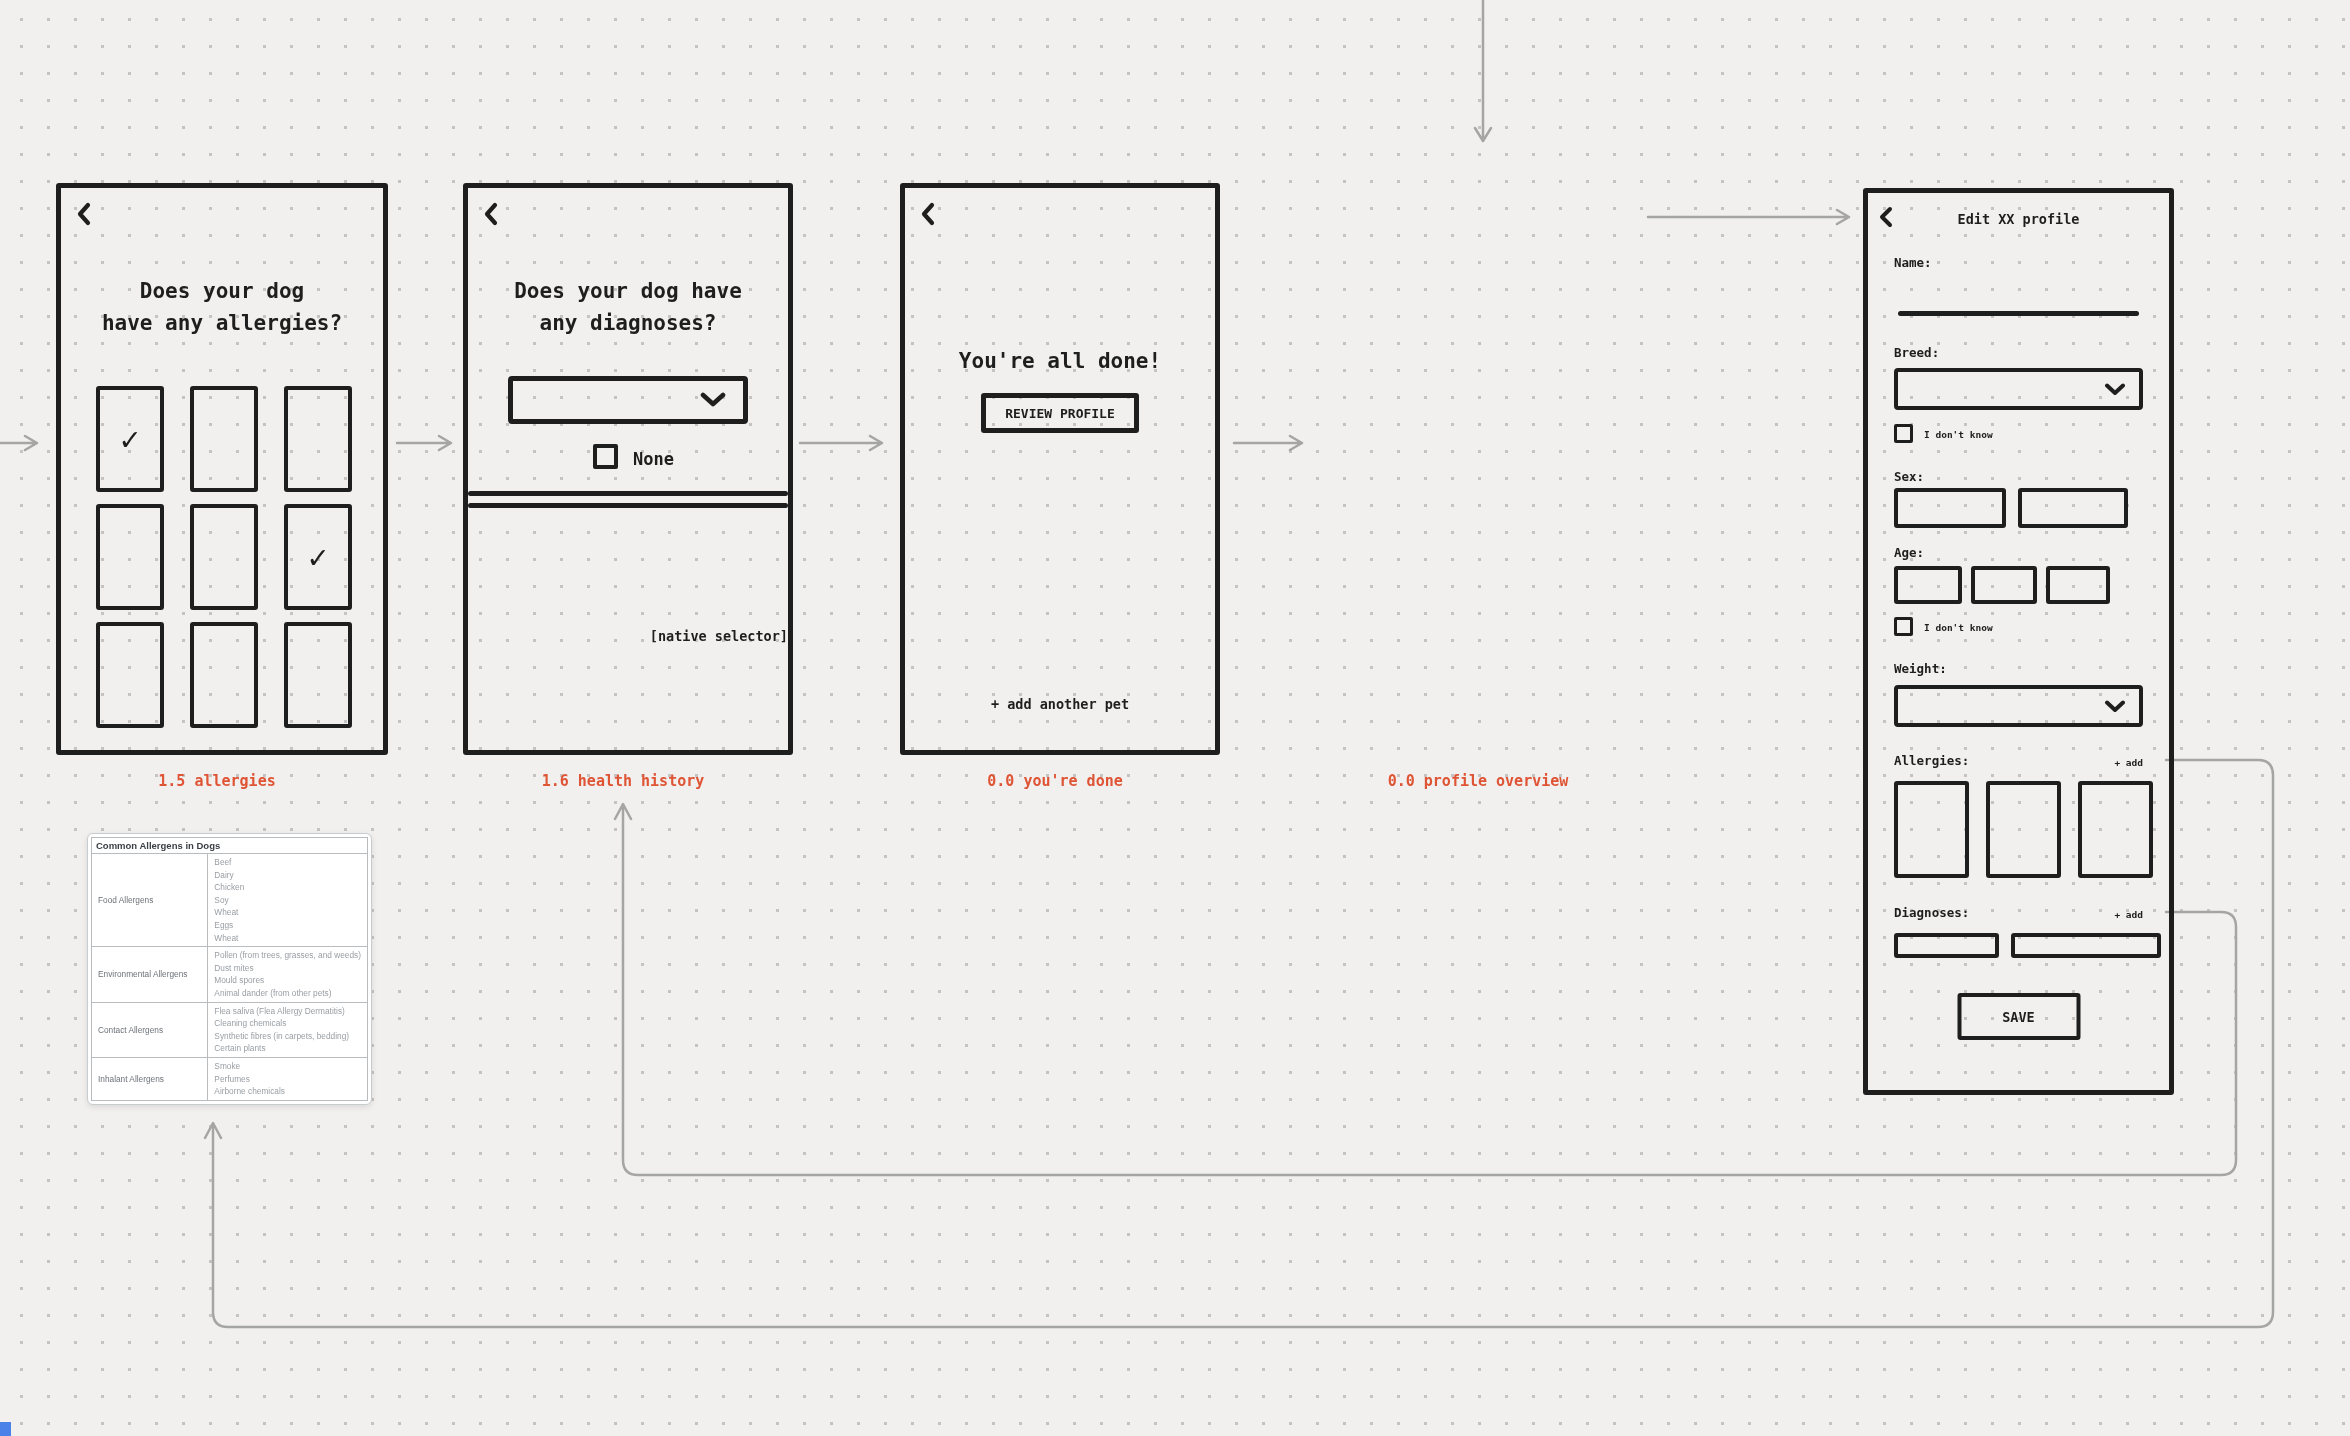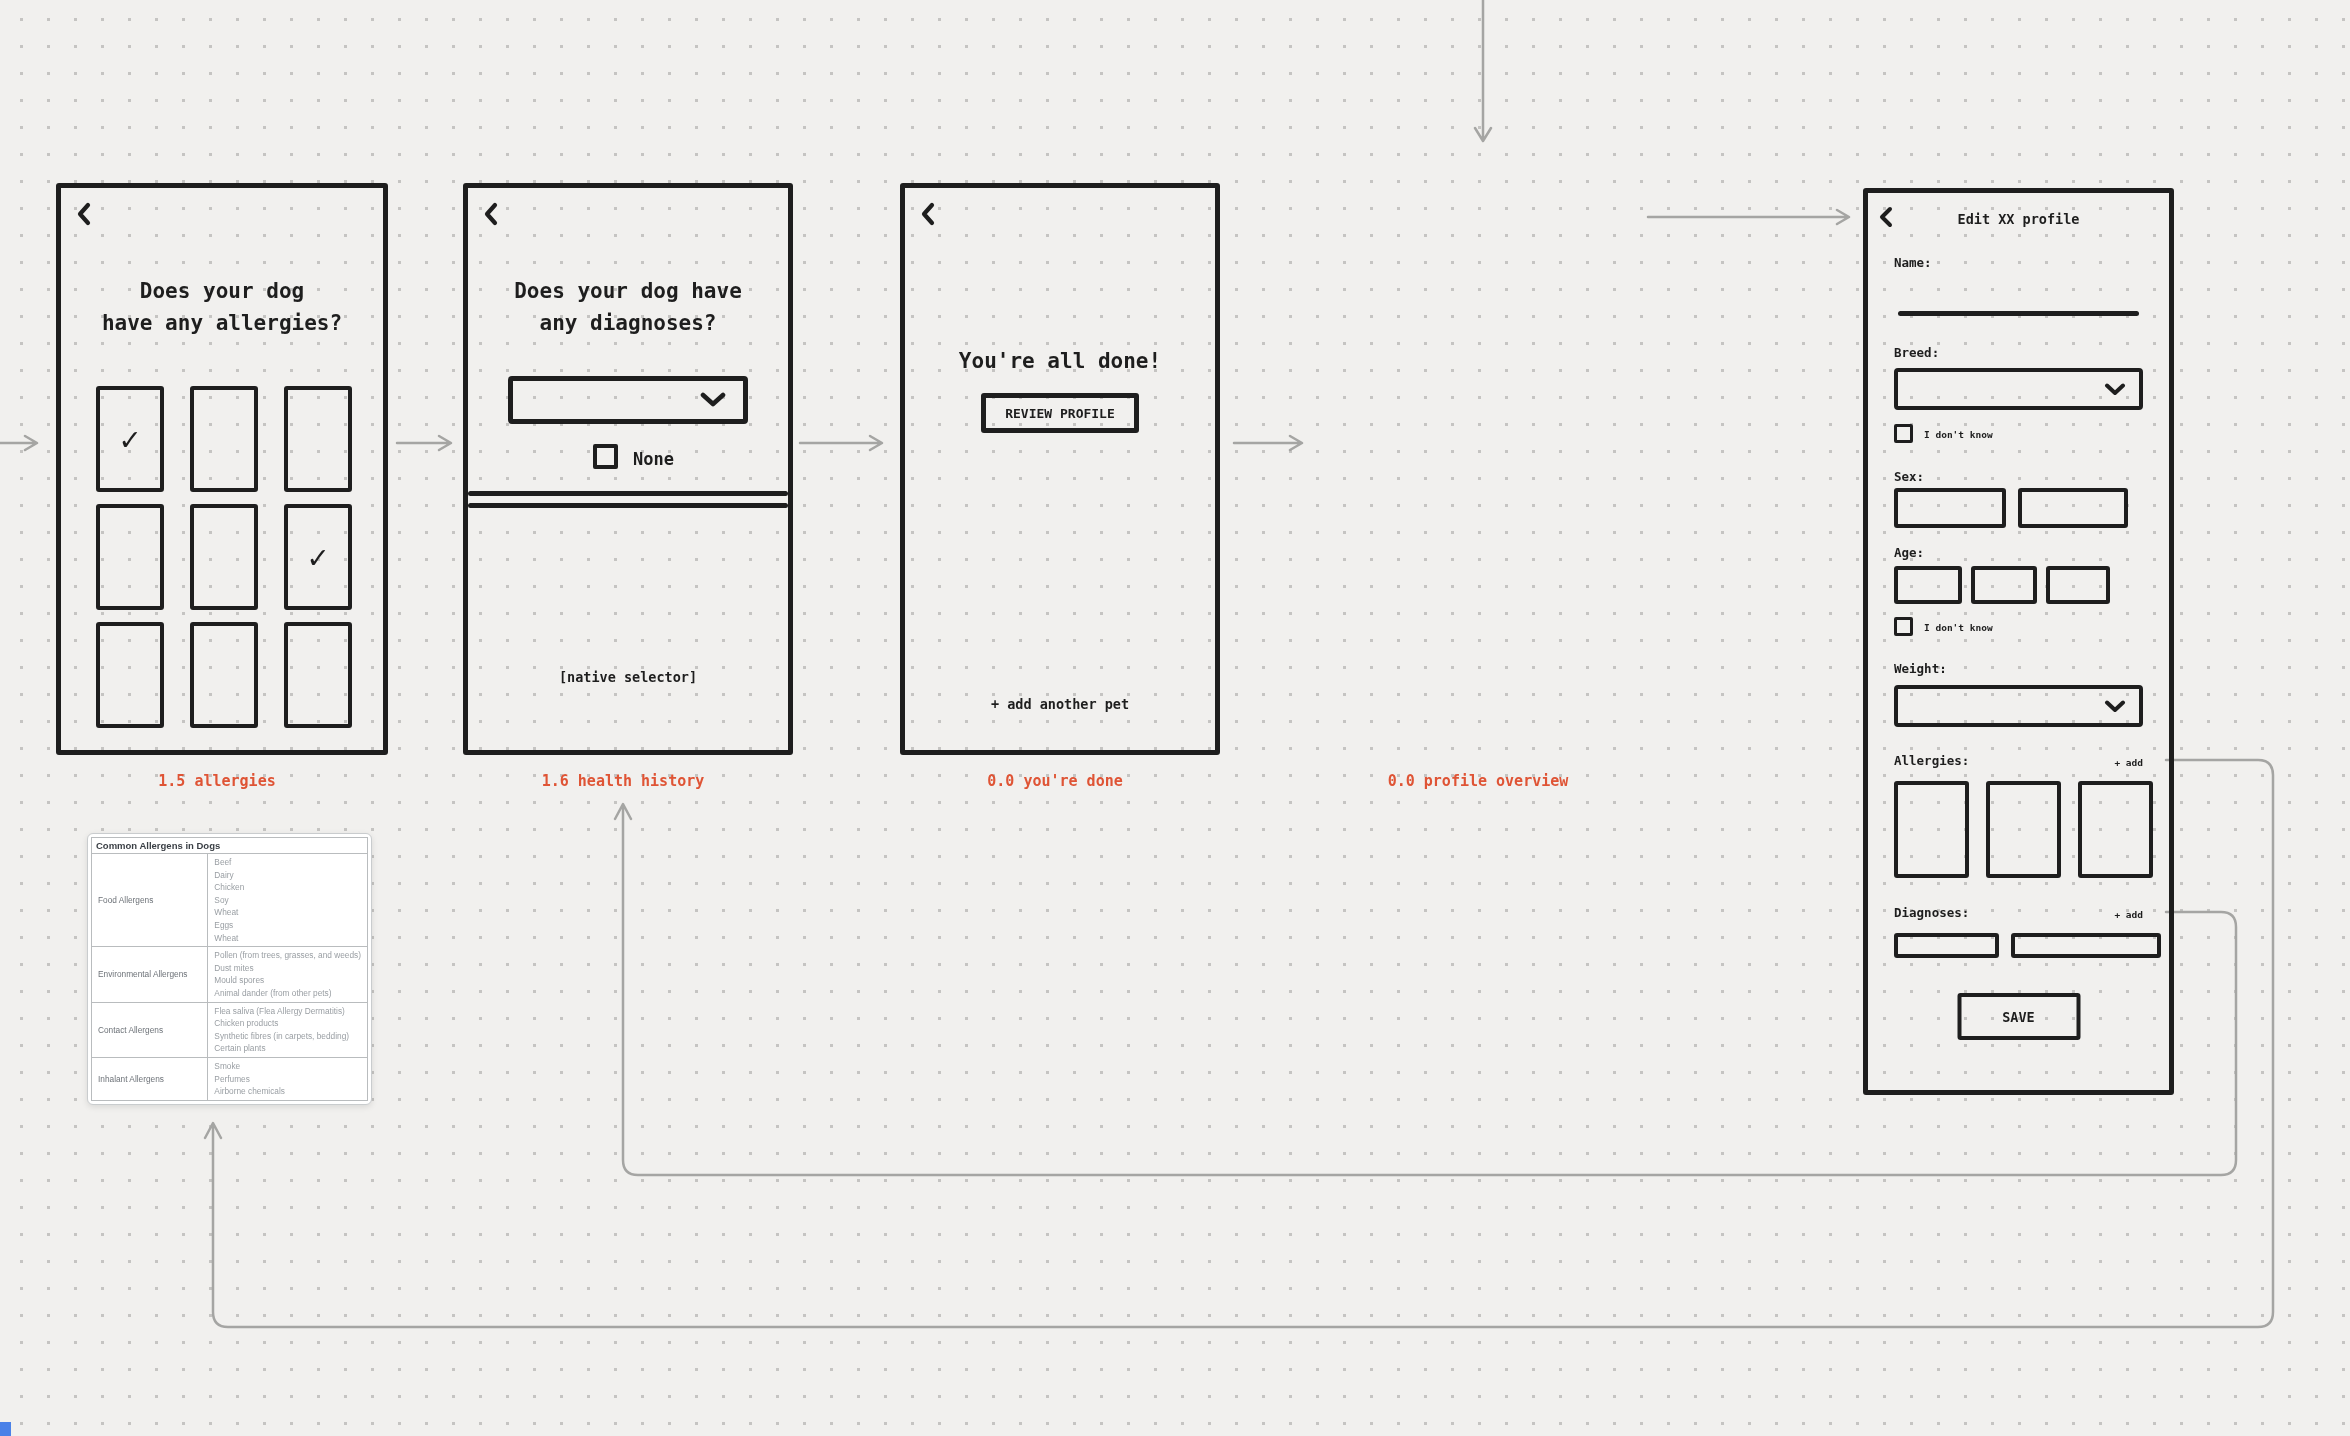--- a/index.html
+++ b/index.html
@@ -92,21 +92,21 @@
       <span>
         <svg class="icon" width="28" height="16" viewBox="0 0 28 16">
             <path d="M4 3 L14 12 L24 3" fill="none" stroke="#1e1e1e" stroke-width="4.6" stroke-linecap="round" stroke-linejoin="round"></path>
           </svg>
       </span>
     </div>
     <div class="abs checkbox" style="left:125px;top:256px;width:25px;height:25px;border-width:4px;"></div>
     <div class="abs mono" style="left:165px;top:261px;font-size:17px;">None</div>
     <div class="abs hline" style="left:0;top:303px;width:100%;height:5px;"></div>
     <div class="abs hline" style="left:0;top:315px;width:100%;height:5px;"></div>
-    <div class="abs mono" style="top:440px;width:100%;text-align:center;font-size:13.5px;margin-top:41px;">[native selector]</div>
+    <div class="abs mono" style="top:440px;width:100%;text-align:right;font-size:13.5px;">[native selector]</div>
   </section>
   <div class="flow-label" style="left:463px;width:320px;">1.6 health history</div>
 
   <section class="screen" style="left:900px;top:183px;width:310px;height:562px;">
     <span class="abs" style="left:14px;top:14px;">
       <svg class="icon" width="18" height="24" viewBox="0 0 18 24">
           <path d="M13 3 L5 12 L13 21" fill="none" stroke="#1e1e1e" stroke-width="4.2" stroke-linecap="round" stroke-linejoin="round"></path>
         </svg>
     </span>
     <div class="abs mono" style="top:161px;width:100%;text-align:center;font-size:21px;">You're all done!</div>
@@ -201,21 +201,21 @@
           <div>Pollen (from trees, grasses, and weeds)</div>
           <div>Dust mites</div>
           <div>Mould spores</div>
           <div>Animal dander (from other pets)</div>
         </td>
       </tr>
       <tr>
         <td class="cat">Contact Allergens</td>
         <td class="items">
           <div>Flea saliva (Flea Allergy Dermatitis)</div>
-          <div>Chicken products</div>
+          <div>Cleaning chemicals</div>
           <div>Synthetic fibres (in carpets, bedding)</div>
           <div>Certain plants</div>
         </td>
       </tr>
       <tr>
         <td class="cat">Inhalant Allergens</td>
         <td class="items">
           <div>Smoke</div>
           <div>Perfumes</div>
           <div>Airborne chemicals</div>

